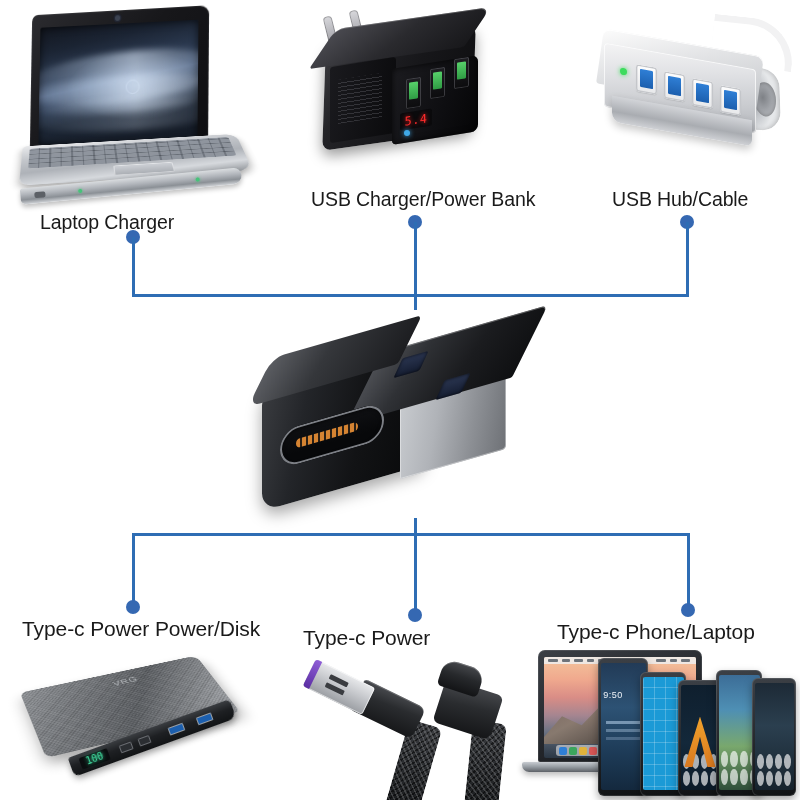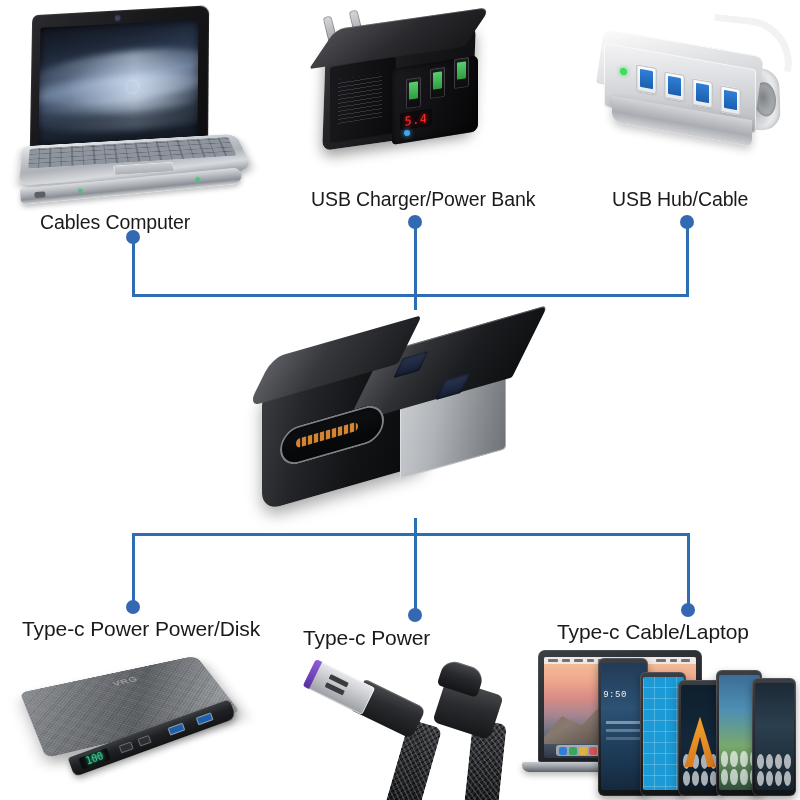--- a/index.html
+++ b/index.html
@@ -475,21 +475,20 @@
     background: linear-gradient(180deg,#c8ccd1 0%,#9aa0a6 45%,#5d6167 100%);
     border-radius:2px 2px 7px 7px;
     box-shadow:0 3px 6px rgba(0,0,0,.28);
   }
   .dv-phone {
     position:absolute; bottom:4px;
     background: linear-gradient(175deg,#3c4046 0%,#222529 60%,#101214 100%);
     border-radius:6px;
     box-shadow: 0 4px 9px rgba(0,0,0,.35), inset 0 0 0 1px rgba(255,255,255,.12);
     overflow:hidden;
-    font-family:Liberation Mono, monospace;
   }
   .dv-phone .scr {
     position:absolute; left:2.5px; top:5px; right:2.5px; bottom:6px;
     border-radius:2px; overflow:hidden;
   }
   .ph1 { left:78px;  width:50px;  height:138px; }
   .ph2 { left:120px; width:46px;  height:124px; }
   .ph3 { left:158px; width:44px;  height:116px; }
   .ph4 { left:196px; width:46px;  height:126px; }
   .ph5 { left:232px; width:44px;  height:118px; }
@@ -596,21 +595,21 @@
         <i></i>
       </div>
     <div class="hb-port" style="left:100px; top:58px;">
         <i></i>
       </div>
     <div class="hb-port" style="left:128px; top:65px;">
         <i></i>
       </div>
   </div>
 
-  <div class="label" style="left:40px; top:213px;">Cables Computer</div>
+  <div class="label" style="left:40px; top:213px;">Laptop Charger</div>
   <div class="label" style="left:612px; top:190px;">USB Hub/Cable</div>
   <div class="label" style="left:311px; top:190px;">USB Charger/Power Bank</div>
 
   <div>
     <div class="node-dot" style="left:126px; top:230px;"></div>
     <div class="node-dot" style="left:408px; top:215px;"></div>
     <div class="node-dot" style="left:680px; top:215px;"></div>
 
     <div class="bracket-line-v" style="left:132px; top:237px; height:60px;"></div>
     <div class="bracket-line-v" style="left:414px; top:222px; height:75px;"></div>
@@ -640,21 +639,21 @@
     <div class="bracket-line-v" style="left:414px; top:533px; height:82px;"></div>
     <div class="bracket-line-v" style="left:687px; top:533px; height:77px;"></div>
 
     <div class="node-dot" style="left:126px; top:600px;"></div>
     <div class="node-dot" style="left:408px; top:608px;"></div>
     <div class="node-dot" style="left:681px; top:603px;"></div>
   </div>
 
   <div class="label lg" style="left:22px; top:618px;">Type-c Power Power/Disk</div>
   <div class="label lg" style="left:303px; top:627px;">Type-c Power</div>
-  <div class="label lg" style="left:557px; top:621px;">Type-c Cable/Laptop</div>
+  <div class="label lg" style="left:557px; top:621px;">Type-c Phone/Laptop</div>
 
   <div class="bank abs" style="left:30px; top:650px; width:230px; height:150px;">
     <div class="bk-top">
       <div class="bk-brand">VRG</div>
     </div>
     <div class="bk-edge">
       <div class="bk-disp">
         <span>100</span>
       </div>
       <div class="bk-p c"></div>

